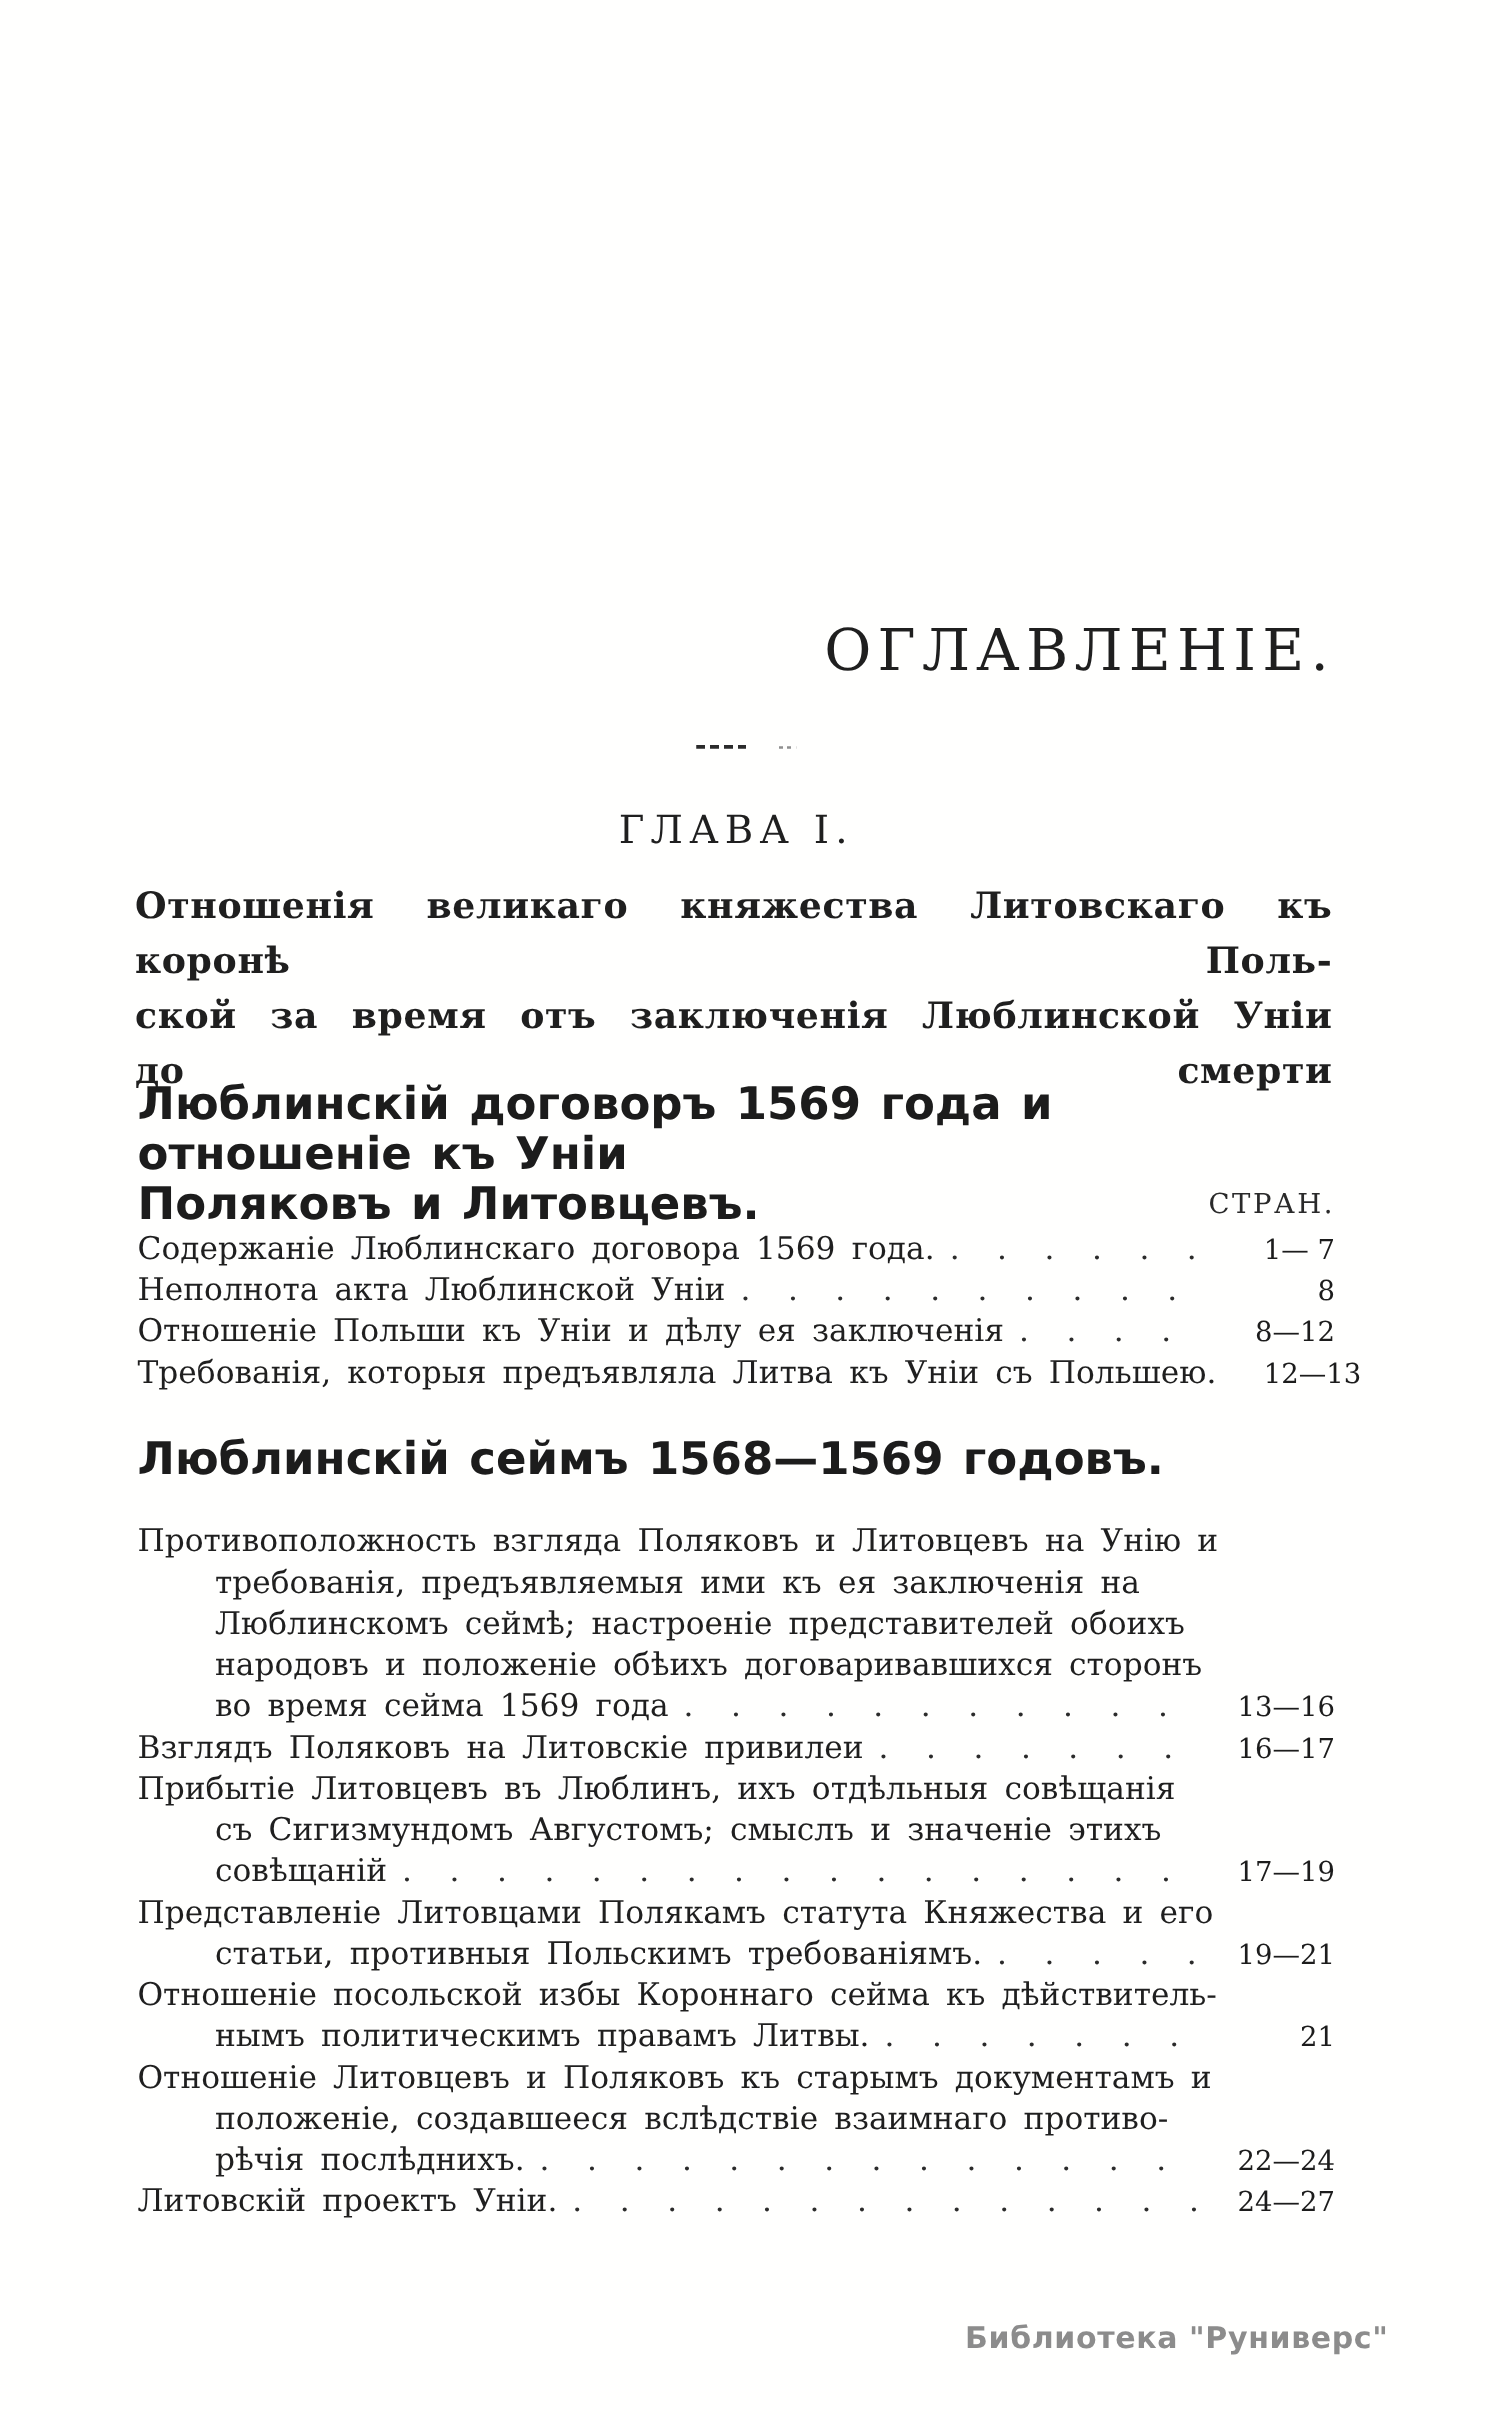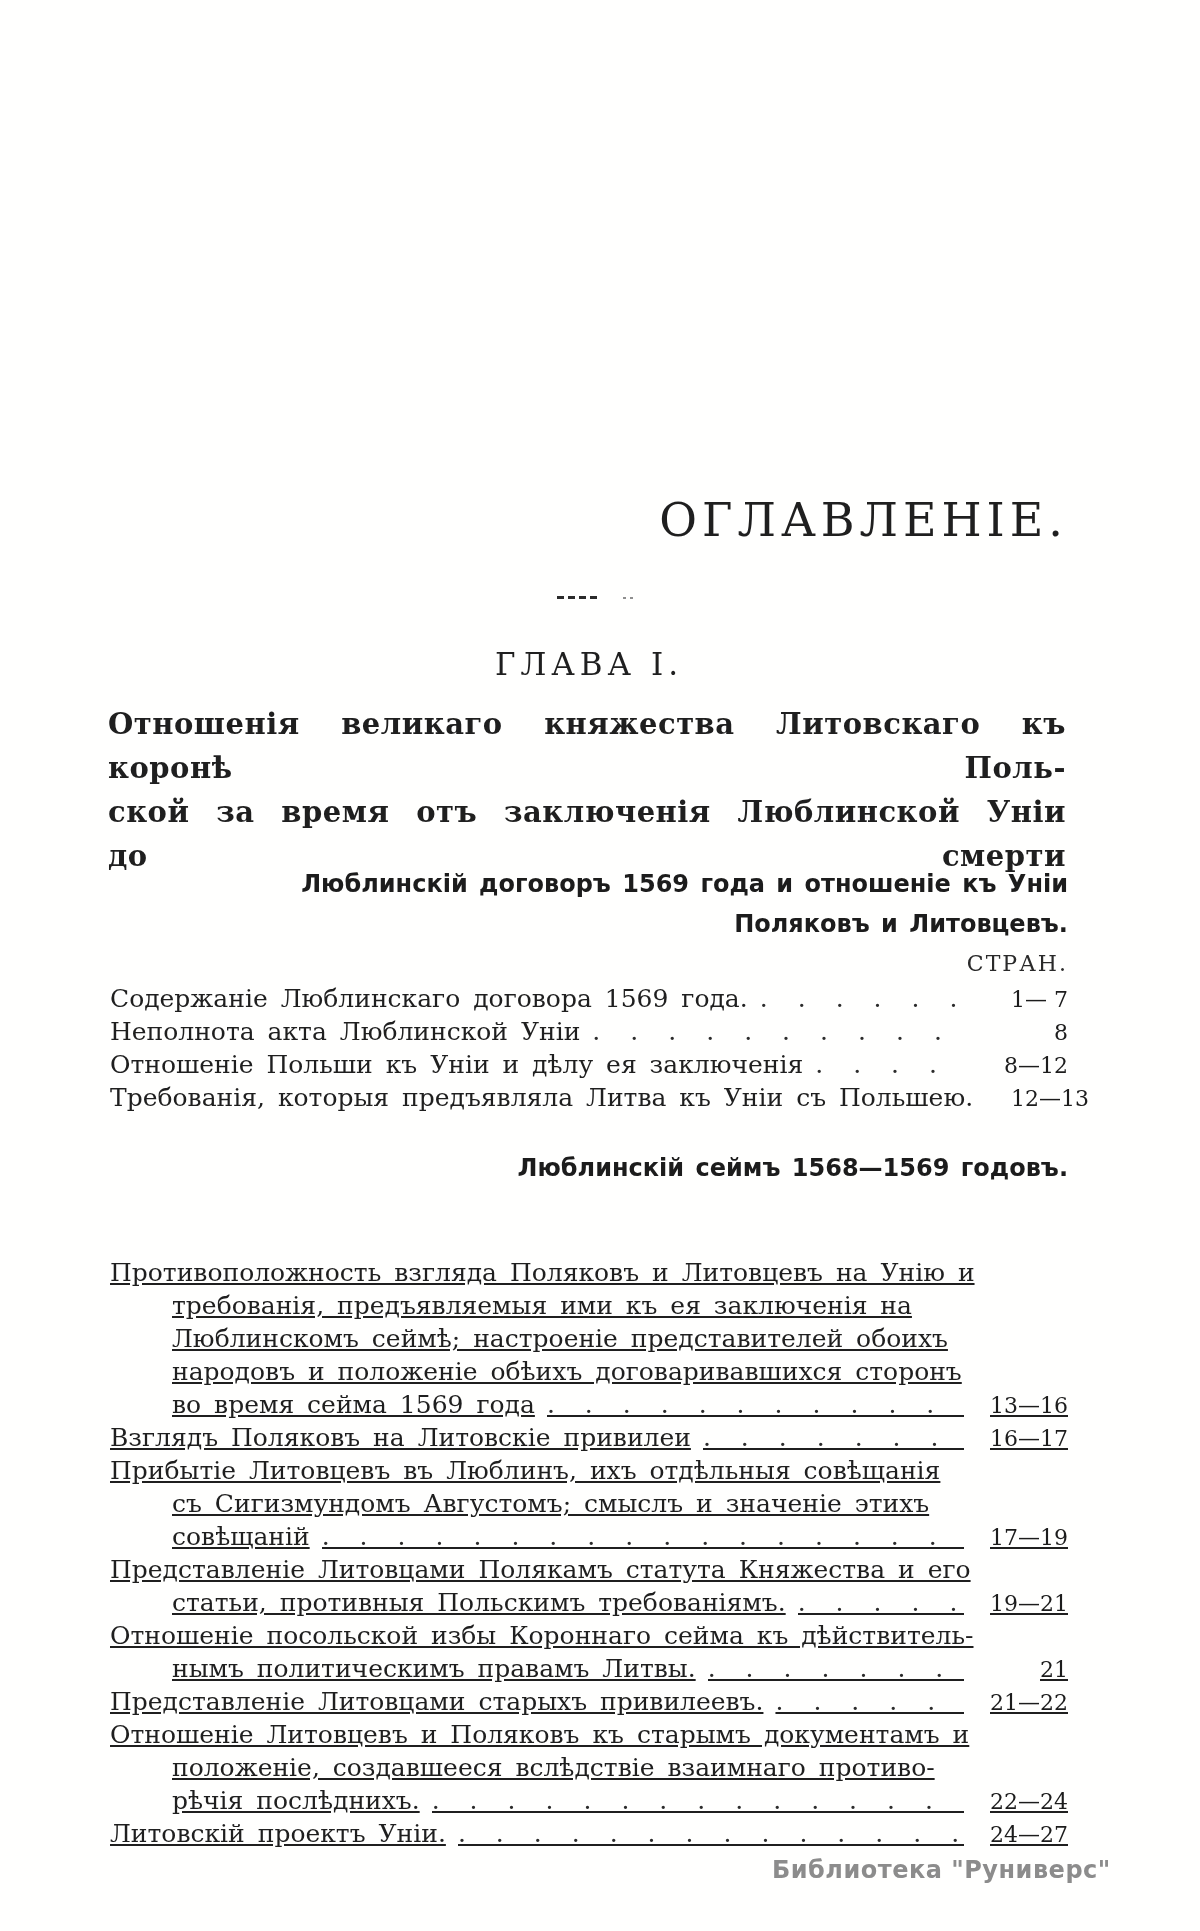--- a/index.html
+++ b/index.html
@@ -24,33 +24,33 @@
     position:absolute; top:646px; left:110px; width:958px;
     text-align:center; font-size:31px; letter-spacing:5px; line-height:36px;
   }
   .intro {
     position:absolute; top:702px; left:108px; width:958px;
     font-size:29px; line-height:44px; font-weight:700; letter-spacing:0.5px;
   }
   .intro .jline { text-align:justify; text-align-last:justify; word-spacing:7px; }
   .intro .cline { text-align:center; word-spacing:7px; }
   .sec-heading {
-    position:absolute; left:110px; width:958px; text-align:right;
+    position:absolute; left:110px; width:958px; text-align:left;
     font-family:"DejaVu Sans", sans-serif; font-weight:700;
-    font-size:24px; line-height:40px; color:#1c1c1c; word-spacing:3px;
+    font-size:36px; line-height:40px; color:#1c1c1c; word-spacing:3px;
   }
   #sec0-heading { top:864px; }
   #sec1-heading { top:1148px; }
   .col-label {
     position:absolute; top:951px; left:110px; width:958px;
     text-align:right; font-size:22px; letter-spacing:2px; color:#2a2a2a;
   }
   .entries { position:absolute; left:110px; width:958px; font-size:25px; }
   #sec0-entries { top:982px; }
-  #sec1-entries { top:1256px;text-decoration:underline; }
+  #sec1-entries { top:1216px; }
   .toc-line {
     display:flex; align-items:baseline; height:33px; line-height:33px;
     white-space:nowrap;
   }
   .toc-line.cont { padding-left:62px; }
   .toc-text { flex:0 0 auto; word-spacing:5px; }
   .leader {
     flex:1 1 auto; overflow:hidden; margin-left:12px; height:33px;
     letter-spacing:30px; color:#2b2b2b;
   }
@@ -159,25 +159,20 @@
       </div>
       <div class="toc-line">
         <span class="toc-text">Отношеніе посольской избы Короннаго сейма къ дѣйствитель-</span>
       </div>
       <div class="toc-line cont">
         <span class="toc-text">нымъ политическимъ правамъ Литвы.</span>
         <span class="leader"></span>
         <span class="pages">21</span>
       </div>
       <div class="toc-line">
-        <span class="toc-text">Представленіе Литовцами старыхъ привилеевъ.</span>
-        <span class="leader"></span>
-        <span class="pages">21—22</span>
-      </div>
-      <div class="toc-line">
         <span class="toc-text">Отношеніе Литовцевъ и Поляковъ къ старымъ документамъ и</span>
       </div>
       <div class="toc-line cont">
         <span class="toc-text">положеніе, создавшееся вслѣдствіе взаимнаго противо-</span>
       </div>
       <div class="toc-line cont">
         <span class="toc-text">рѣчія послѣднихъ.</span>
         <span class="leader"></span>
         <span class="pages">22—24</span>
       </div>

